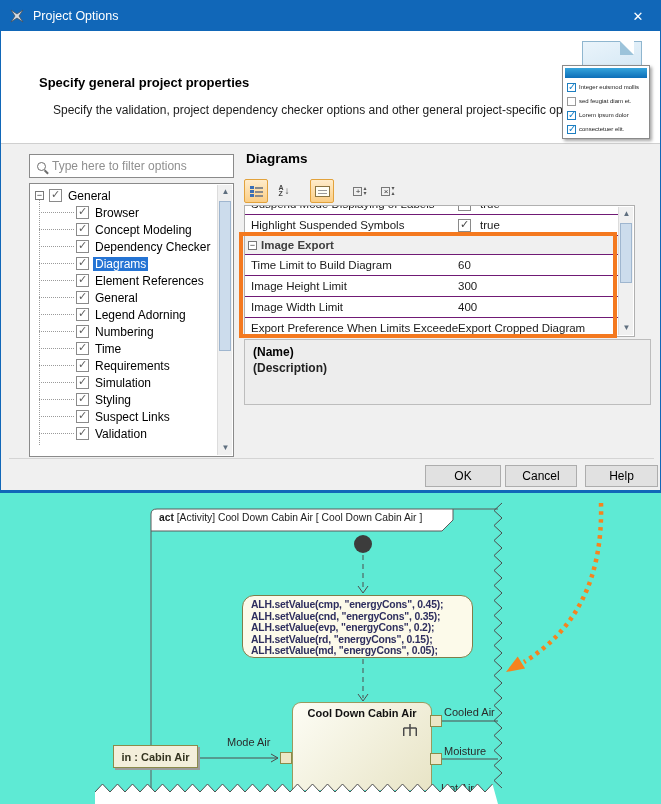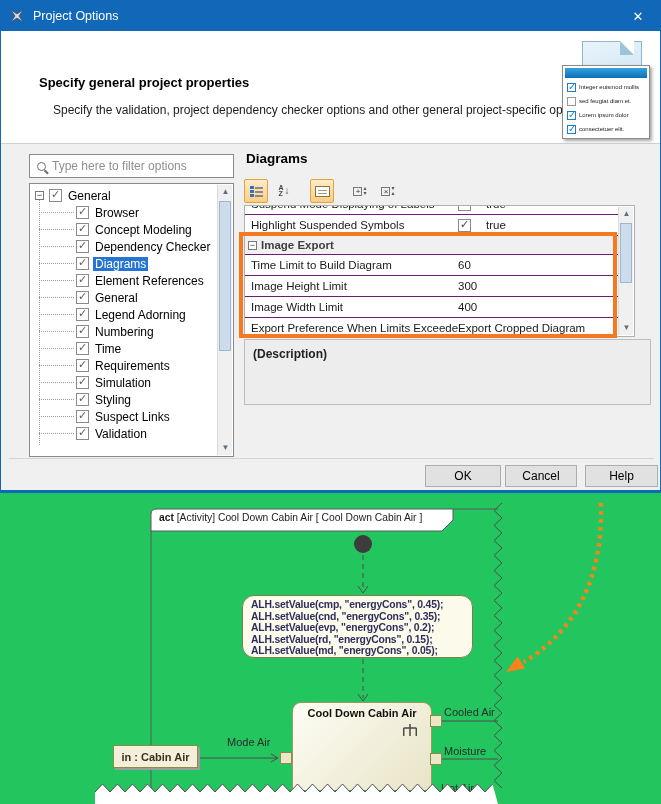--- a/index.html
+++ b/index.html
@@ -1,17 +1,17 @@
 <!DOCTYPE html>
 <html><head>
 <meta charset="utf-8">
 <style>
   html,body{margin:0;padding:0;background:#fff;}
   *{box-sizing:border-box;font-family:"Liberation Sans","DejaVu Sans",sans-serif;}
-  #screen{position:relative;width:661px;height:804px;background:#22c55e;overflow:hidden;}
+  #screen{position:relative;width:661px;height:804px;background:#5eead4;overflow:hidden;}
 
   
   #dialog{position:absolute;left:0;top:0;width:661px;height:493px;background:#f0f0f0;
           border:1px solid #1167b8;border-bottom:3px solid #1167b8;}
   #titlebar{position:absolute;left:0;top:0;right:0;height:30px;background:#1167b8;color:#fff;
             display:flex;align-items:center;padding:0 8px;}
   #titlebar .t{font-size:12.5px;margin-left:8px;flex:1;}
   #close-btn{width:28px;height:22px;display:flex;align-items:center;justify-content:center;
              font-size:13px;color:#fff;cursor:default;}
   #headerband{position:absolute;left:0;top:30px;width:659px;height:113px;background:#fff;
@@ -75,21 +75,21 @@
   .ico-desc:after{content:"";position:absolute;left:2px;right:2px;top:3px;height:1px;background:#9a9a9a;box-shadow:0 3px 0 #9a9a9a;}
   .ico-exp{display:flex;align-items:center;gap:1px;}
   .ico-exp .bx{width:9px;height:9px;border:1px solid #787878;font-size:8px;line-height:7px;text-align:center;color:#333;}
   .ico-exp .ud{display:flex;flex-direction:column;font-size:6px;color:#555;line-height:5px;}
 
   #proptable{position:absolute;left:243px;top:204px;width:391px;height:132px;background:#fff;
              border:1px solid #b0b0b0;font-size:11.5px;color:#1a1a1a;overflow:hidden;}
   #tbody{position:absolute;left:0;top:0;right:16px;}
   .prow{display:flex;align-items:center;height:21px;border-bottom:1px solid #701a75;}
   .prow .plbl{flex:0 0 213px;padding-left:6px;white-space:nowrap;overflow:hidden;}
-  .prow .pval{display:flex;align-items:center;gap:15px;white-space:nowrap;}
+  .prow .pval{display:flex;align-items:center;gap:9px;white-space:nowrap;}
   .prow.group{background:#f0f0f0;font-weight:bold;color:#3f3f3f;height:19px;}
   .prow.group .gexp{width:9px;height:9px;border:1px solid #787878;background:#fff;font-size:9px;line-height:7px;
                     text-align:center;color:#333;margin:0 4px 0 3px;font-weight:normal;}
   .vcb{width:13px;height:13px;border:1px solid #8a8a8a;background:#fff;position:relative;flex:0 0 13px;}
   .vcb:after{content:"✓";position:absolute;left:1px;top:-2px;font-size:11px;font-weight:bold;color:#444;}
   #cliprow{height:9px;overflow:hidden;}
   #cliprow .prow{transform:translateY(-12px);}
   #orange-box{position:absolute;left:238px;top:231px;width:378px;height:106px;border:4px solid #f4791f;
               pointer-events:none;z-index:5;}
   #descpanel{position:absolute;left:243px;top:338px;width:407px;height:66px;background:#ededed;
@@ -351,20 +351,21 @@
       <div class="sb">
         <div class="ar up">▲</div>
         <div class="thumb" style="top:16px;height:60px;"></div>
         <div class="ar dn">▼</div>
       </div>
     </div>
 
     <div id="orange-box"></div>
 
     <div id="descpanel">
+      <div id="desc-name">(Name)</div>
       <div id="desc-desc">(Description)</div>
     </div>
 
     <div id="sep"></div>
     <div class="wbtn" id="ok-btn">OK</div>
     <div class="wbtn" id="cancel-btn">Cancel</div>
     <div class="wbtn" id="help-btn">Help</div>
   </div>
 
   <div id="diagram">

